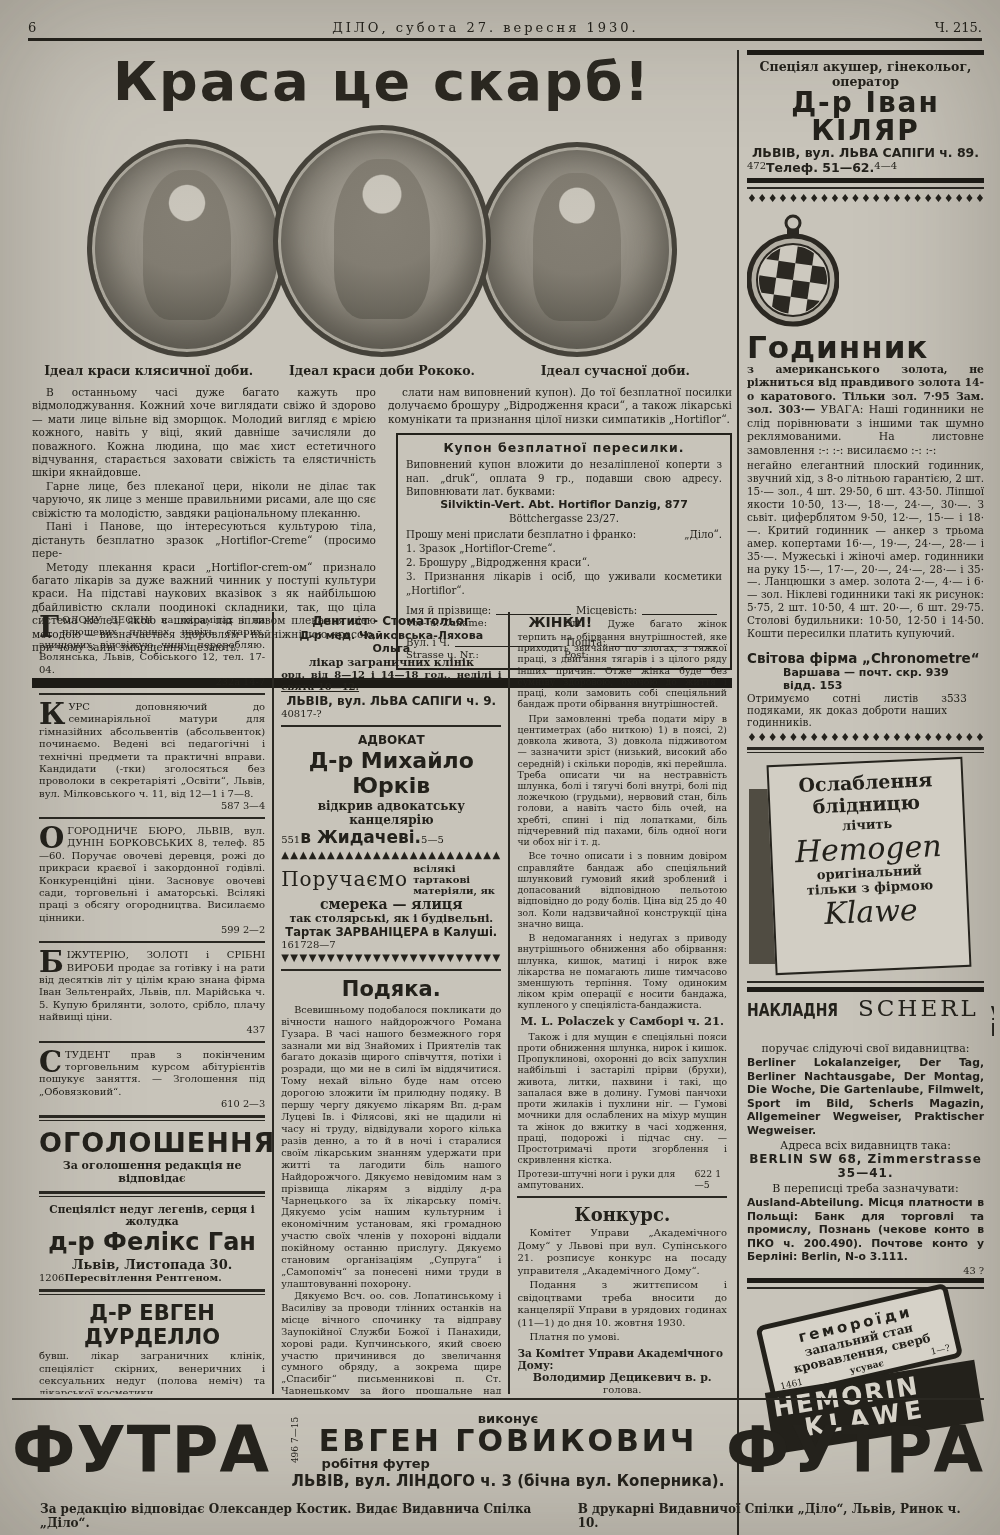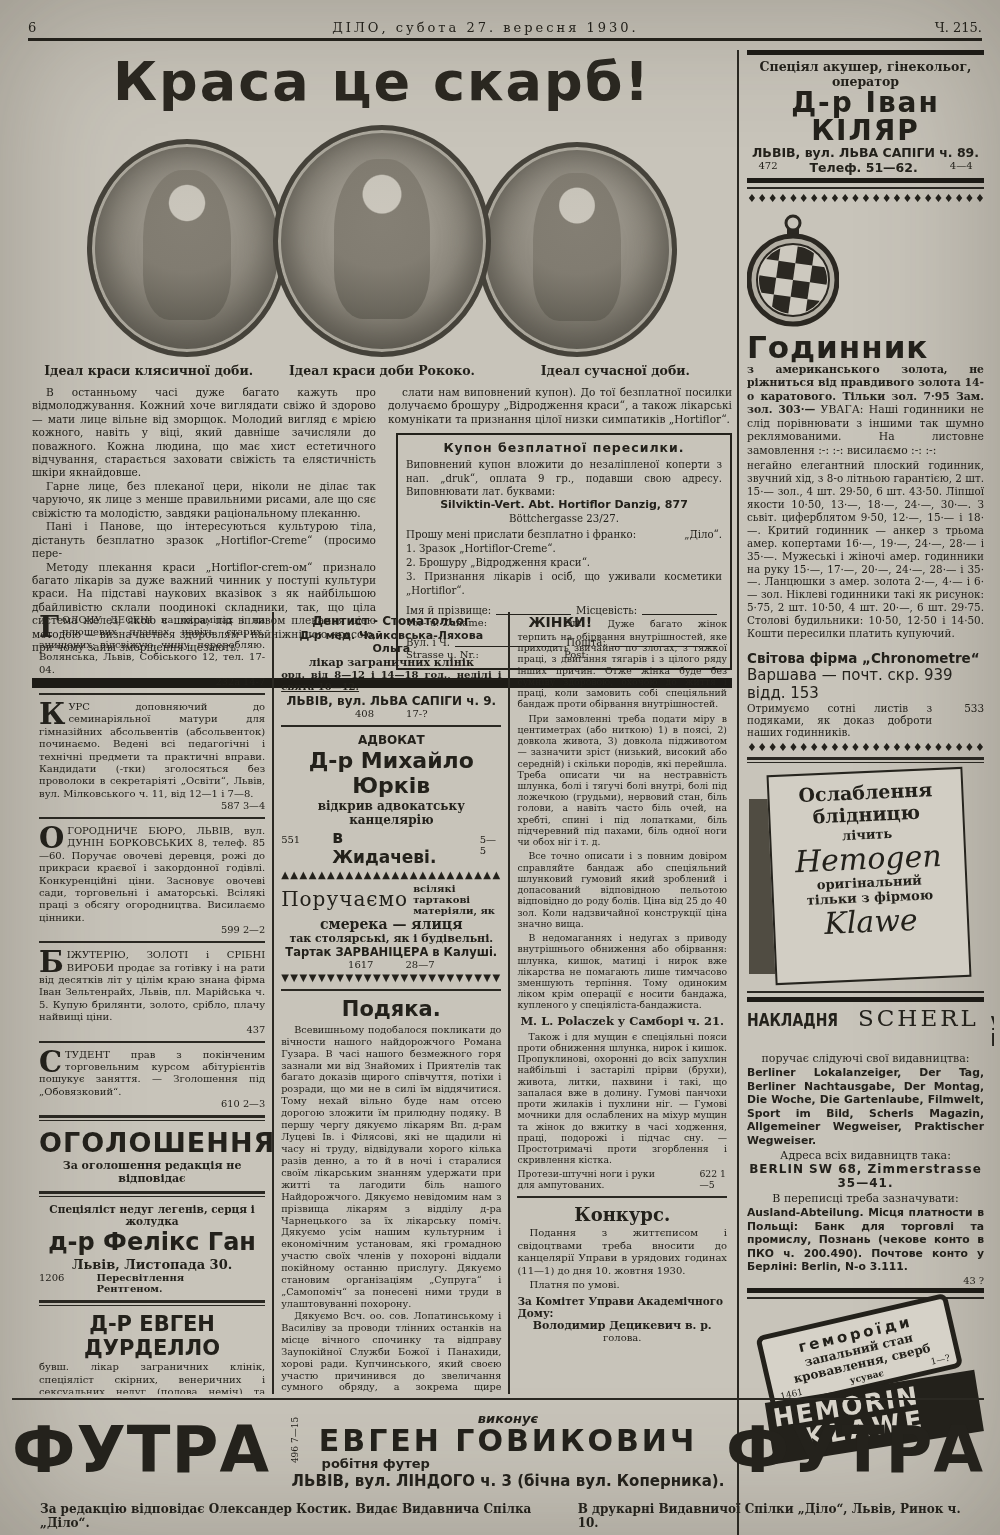--- a/index.html
+++ b/index.html
@@ -55,21 +55,21 @@
   .rule{border-top:2px solid #2a2822;margin:6px 0;}
   .rule3{border-top:3px solid #2a2822;border-bottom:1px solid #2a2822;height:2px;margin:6px 0;}
   .ctr{text-align:center;}
   .annc-title{font-family:"DejaVu Sans",sans-serif;font-weight:bold;font-size:27px;text-align:center;
               letter-spacing:1px;margin:2px 0 1px;}
   .annc-sub{font-weight:bold;font-size:11px;text-align:center;}
   .docname{font-family:"DejaVu Sans",sans-serif;font-weight:bold;font-size:24px;text-align:center;margin:1px 0;}
   .small-b{font-weight:bold;font-size:11px;text-align:center;}
   .tiny{font-size:10px;}
   .jtext{font-size:10px;line-height:1.24;text-align:justify;margin:0;}
-  .split{display:flex;justify-content:center;font-size:10px;gap:32px;}
+  .split{display:flex;justify-content:flex-start;font-size:10px;}
   
   .mc-top{font-family:"DejaVu Sans",sans-serif;font-weight:bold;font-size:12px;text-align:center;}
   .mc-name{font-family:"DejaVu Sans",sans-serif;font-weight:bold;font-size:11px;text-align:center;margin:1px 0;}
   .mc-name.big{font-size:22px;}
   .tri{font-size:10px;letter-spacing:1.5px;white-space:nowrap;overflow:hidden;line-height:1;margin:3px 0;color:#23211b;}
   .podyaka-t{font-family:"DejaVu Sans",sans-serif;font-weight:bold;font-size:21px;text-align:center;margin:4px 0 3px;}
   .pod p{font-size:9.7px;line-height:1.23;text-align:justify;margin:0;text-indent:13px;}
   
   .zh p{font-size:9.3px;line-height:1.21;text-align:justify;margin:0 0 3px;text-indent:11px;}
   .zh-title{font-family:"DejaVu Sans",sans-serif;font-weight:bold;font-size:14px;}
@@ -85,21 +85,21 @@
                letter-spacing:2px;line-height:1;}
   .kilyar-addr{font-family:"DejaVu Sans",sans-serif;font-weight:bold;font-size:12.5px;text-align:center;}
   .diamonds{font-size:11px;letter-spacing:.5px;white-space:nowrap;overflow:hidden;line-height:1;margin:4px 0;}
   .watch-title{font-family:"DejaVu Sans",sans-serif;font-weight:bold;font-size:31px;letter-spacing:1px;line-height:1;}
   .watch-wrap{overflow:hidden;margin-top:2px;}
   .watch-svg{float:left;margin:2px 6px 2px 0;}
   .watch-side{font-size:10.8px;line-height:1.25;text-align:justify;}
   .watch-side .b{font-weight:bold;}
   .watch-body{font-size:10.4px;line-height:1.24;text-align:justify;margin-top:2px;}
   .chrono{font-family:"DejaVu Sans",sans-serif;font-weight:bold;font-size:13.5px;margin-top:3px;}
-  .chrono2{font-family:"DejaVu Sans",sans-serif;font-weight:normal;font-size:15px;}
+  .chrono2{font-family:"DejaVu Sans",sans-serif;font-weight:bold;font-size:11px;margin-left:36px;}
   
   .hemogen{position:relative;height:218px;margin-top:6px;}
   .hg-shadow{position:absolute;left:2px;top:30px;width:140px;height:175px;background:#504c42;}
   .hg-sheet{position:absolute;left:24px;top:2px;width:192px;height:198px;background:#d2cec4;
             border:2px solid #26241e;transform:rotate(-2.5deg);text-align:center;padding-top:8px;}
   .hg-l1{font-weight:bold;font-size:19px;}
   .hg-l3{font-weight:bold;font-size:13px;margin-top:2px;}
   .hg-script{font-style:italic;font-size:30px;line-height:1.1;font-family:"DejaVu Serif",serif;}
   .hg-l4{font-weight:bold;font-size:13px;}
   
@@ -119,21 +119,21 @@
   .hem-meta{display:flex;justify-content:space-between;font-size:9px;margin-top:2px;}
   .hem-band{background:#23211b;margin:-2px -8px 0;padding:5px 6px 9px;transform:rotate(4deg);}
   .hem-b1{color:#d6d2c8;font-family:"DejaVu Sans",sans-serif;font-weight:bold;font-size:25px;letter-spacing:2px;line-height:.95;}
   .hem-b2{color:#d6d2c8;font-family:"DejaVu Sans",sans-serif;font-weight:bold;font-size:25px;letter-spacing:5px;margin-left:28px;line-height:.95;}
   
   .futra{position:absolute;top:1398px;left:12px;width:972px;height:92px;border-top:2px solid #2a2822;
          display:flex;justify-content:space-between;align-items:center;padding-top:4px;}
   .futra-big{font-family:"DejaVu Sans",sans-serif;font-weight:bold;font-size:64px;letter-spacing:1px;color:#24221c;}
   .futra-mid{text-align:center;position:relative;padding-left:20px;}
   .futra-ref{position:absolute;left:0;top:14px;font-size:9px;transform:rotate(-90deg) translateX(-10px);}
-  .futra-top{font-family:"DejaVu Sans",sans-serif;font-weight:bold;font-size:13px;font-style:italic;}
+  .futra-top{font-family:"DejaVu Sans",sans-serif;font-weight:bold;font-size:13px;}
   .futra-name{font-family:"DejaVu Sans",sans-serif;font-weight:bold;font-size:30px;letter-spacing:3px;line-height:1;}
   .futra-sub{font-family:"DejaVu Sans",sans-serif;font-weight:bold;font-size:13px;text-align:left;margin-left:30px;}
   .futra-addr{font-family:"DejaVu Sans",sans-serif;font-weight:bold;font-size:15px;}
   
   .footer{position:absolute;top:1502px;left:40px;right:20px;display:flex;justify-content:flex-end;
           font-weight:bold;font-size:12px;}
 </style>
 </head>
 <body>
 
@@ -294,20 +294,21 @@
       <p>В недомаганнях і недугах з приводу внутрішнього обниження або обірвання: шлунка, кишок, матиці і нирок вже лікарства не помагають лише тимчасово зменшують терпіння. Тому одиноким ліком крім операції є носити бандажа, купленого у спеціяліста-бандажиста.</p>
       <div class="zh-firm">M. L. Polaczek у Самборі ч. 21.</div>
       <p>Також і для мущин є спеціяльні пояси проти обниження шлунка, нирок і кишок. Пропуклинові, охоронні до всіх запухлин найбільші і застарілі прірви (брухи), живота, литки, пахвини і такі, що запалася вже в долину. Гумові панчохи проти жилаків і пухлини ніг. — Гумові мочники для ослаблених на міхур мущин та жінок до вжитку в часі ходження, праці, подорожі і підчас сну. — Простотримачі проти згорблення і скривлення кістка.</p>
       <div class="split" style="font-size:9.3px;">
         <span>Протези-штучні ноги і руки для ампутованих.</span>
         <span>622 1—5</span>
       </div>
       <div class="rule"></div>
       <div class="konk">
         <div class="konk-t">Конкурс.</div>
+        <p>Комітет Управи „Академічного Дому“ у Львові при вул. Супінського 21. розписує конкурс на посаду управителя „Академічного Дому“.</p>
         <p>Подання з життєписом і свідоцтвами треба вносити до канцелярії Управи в урядових годинах (11—1) до дня 10. жовтня 1930.</p>
         <p>Платня по умові.</p>
         <div style="font-weight:bold;font-size:10.5px;margin-top:3px;">За Комітет Управи Академічного Дому:</div>
         <div class="ctr" style="font-weight:bold;font-size:11px;">Володимир Децикевич в. р.</div>
         <div class="ctr" style="font-size:10px;">голова.</div>
       </div>
     </div>
   </div>
 
   <div class="rightcol">

